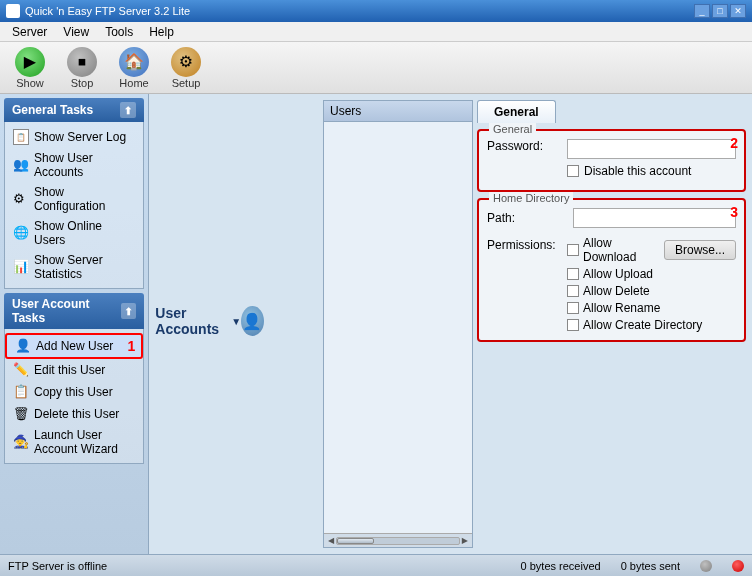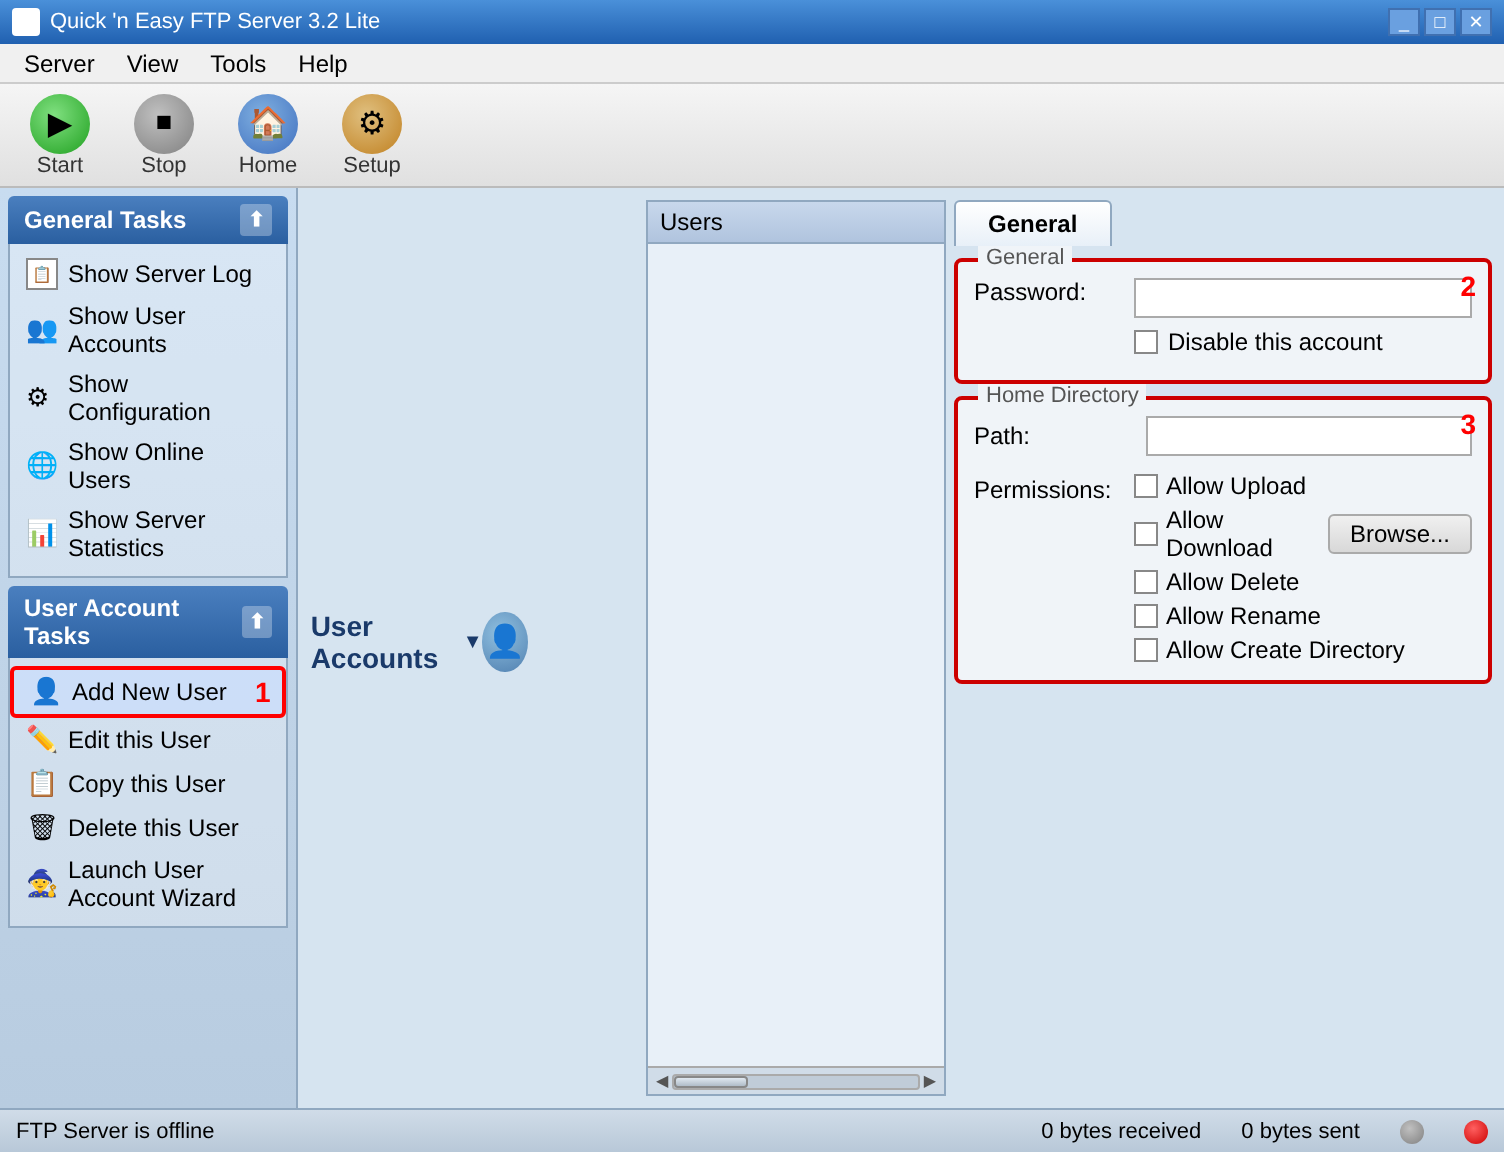--- a/index.html
+++ b/index.html
@@ -127,21 +127,21 @@
 <div class="menu-bar">
   <span class="menu-item">Server</span>
   <span class="menu-item">View</span>
   <span class="menu-item">Tools</span>
   <span class="menu-item">Help</span>
 </div>
 
 <div class="toolbar">
   <div class="tool-btn">
     <div class="tool-icon green">▶</div>
-    <span class="tool-label">Start</span>
+    <span class="tool-label">Show</span>
   </div>
   <div class="tool-btn">
     <div class="tool-icon gray">⏹</div>
     <span class="tool-label">Stop</span>
   </div>
   <div class="tool-btn">
     <div class="tool-icon home">🏠</div>
     <span class="tool-label">Home</span>
   </div>
   <div class="tool-btn">
@@ -266,26 +266,26 @@
           <span class="badge" style="position:absolute; right: 6px; top: 4px;">3</span>
           <div class="path-row">
             <span class="form-label">Path:</span>
             <input type="text" class="path-input" style="">
           </div>
           <div class="perm-row">
             <span class="perm-label">Permissions:</span>
             <div class="perm-list">
               <div style="display:flex; align-items:center; gap:4px;">
                 <div class="cb"></div>
-                <span>Allow Upload</span>
-              </div>
-              <div style="display:flex; align-items:center; gap:4px;">
-                <div class="cb"></div>
                 <span>Allow Download</span>
                 <button class="browse-btn" style="margin-left:auto;">Browse...</button>
+              </div>
+              <div style="display:flex; align-items:center; gap:4px;">
+                <div class="cb"></div>
+                <span>Allow Upload</span>
               </div>
               <div style="display:flex; align-items:center; gap:4px;">
                 <div class="cb"></div>
                 <span>Allow Delete</span>
               </div>
               <div style="display:flex; align-items:center; gap:4px;">
                 <div class="cb"></div>
                 <span>Allow Rename</span>
               </div>
               <div style="display:flex; align-items:center; gap:4px;">

